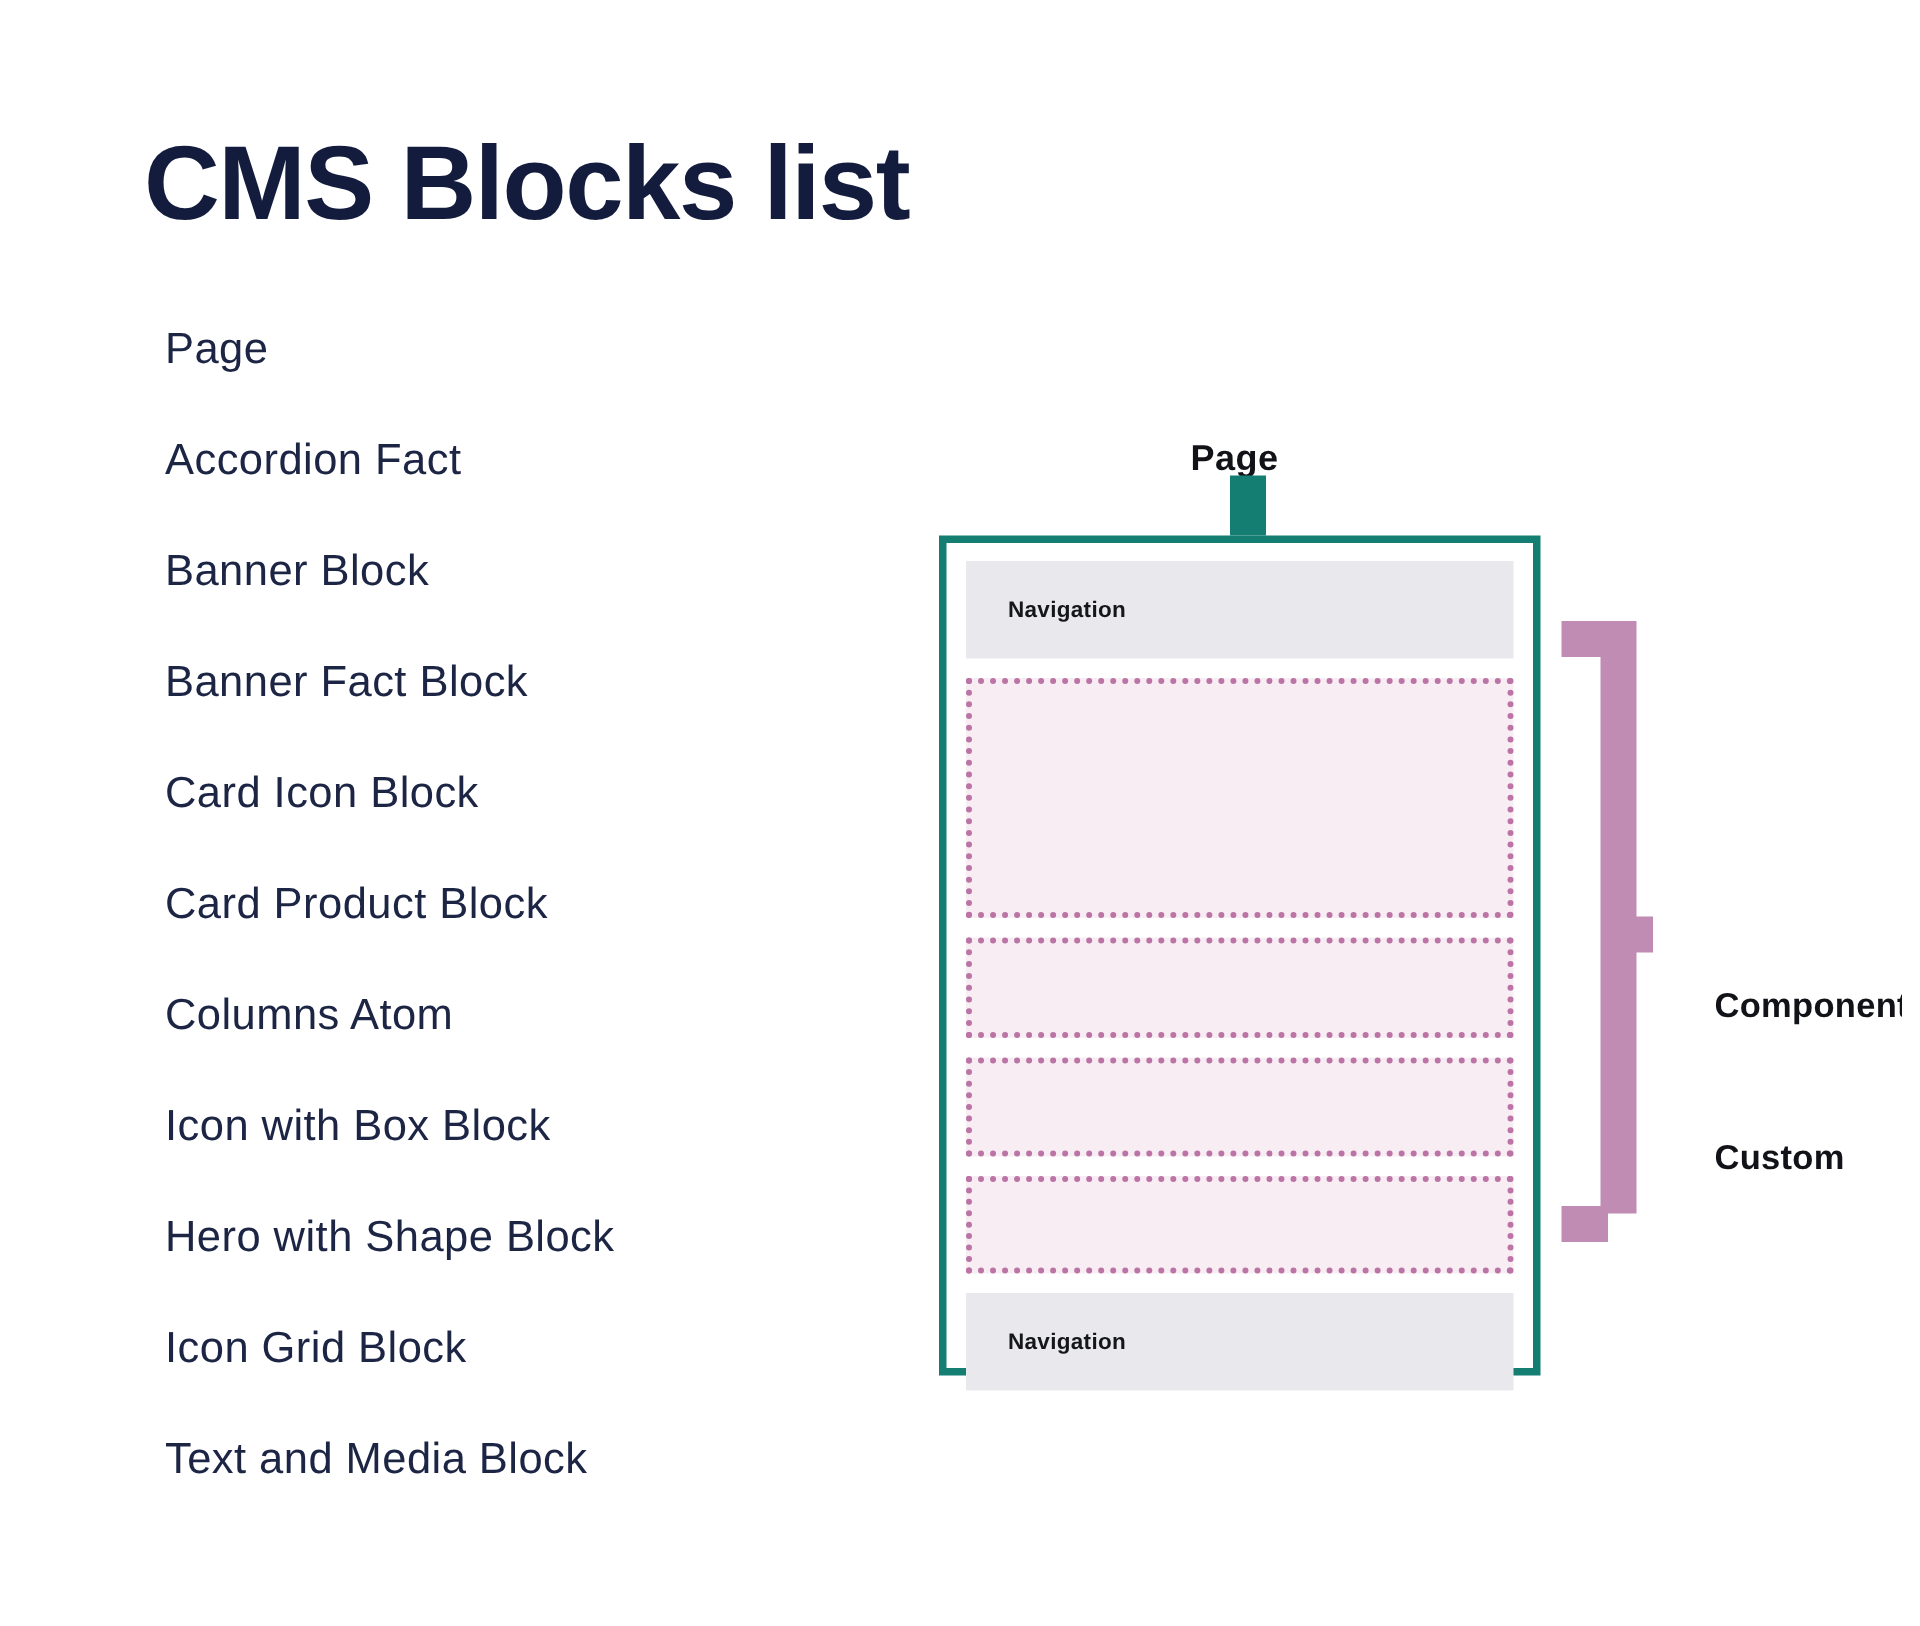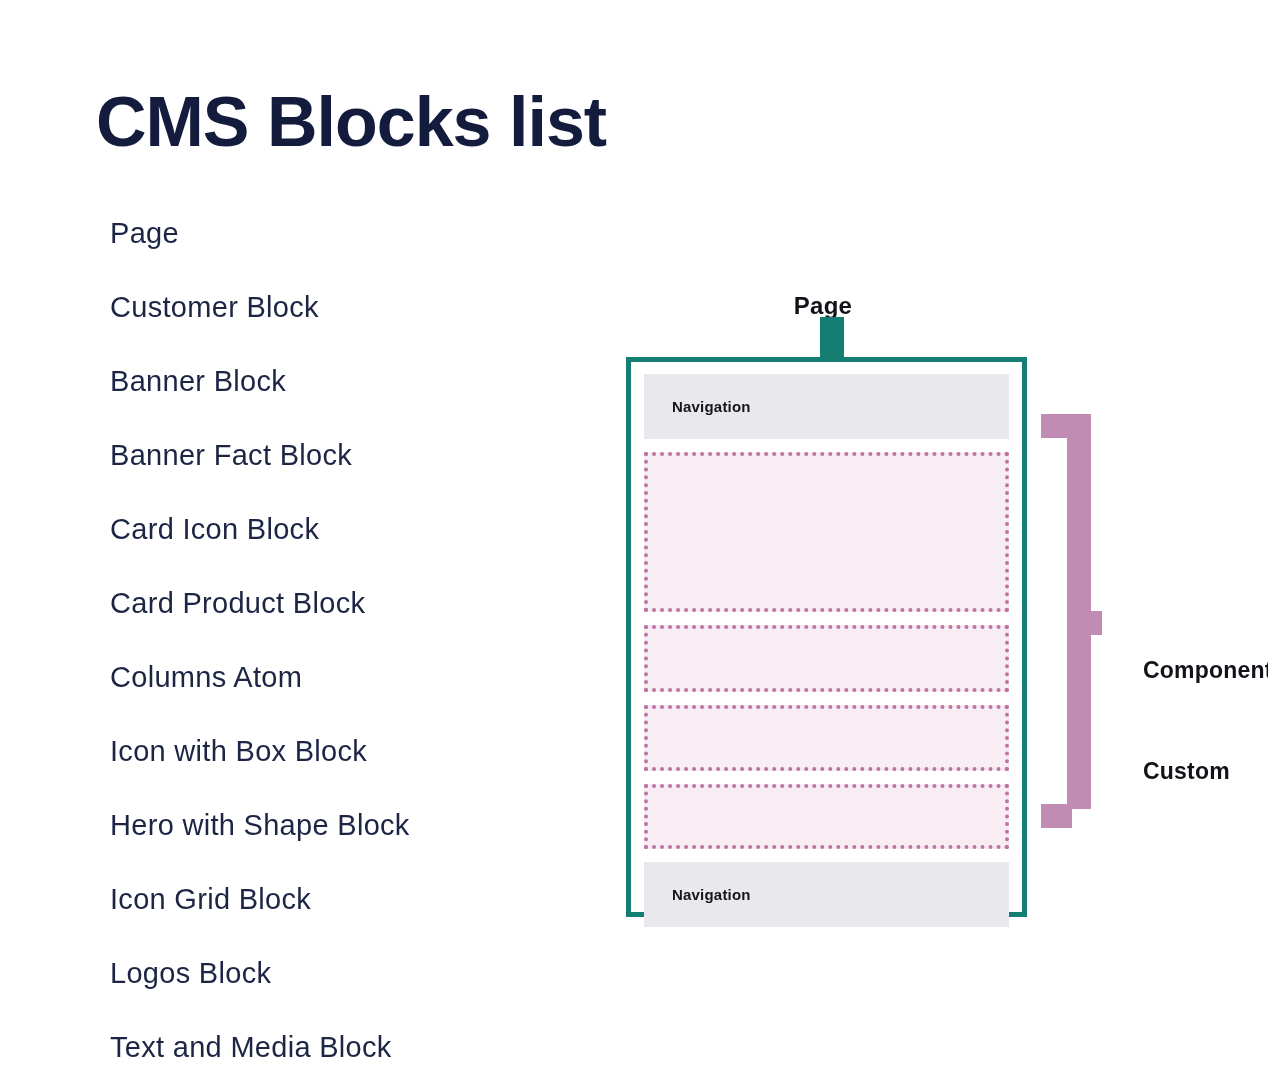--- a/index.html
+++ b/index.html
@@ -72,30 +72,29 @@
 </style>
 </head>
 <body>
 
 <div class="canvas">
 
   <h1 class="page-title">CMS Blocks list</h1>
 
   <ul class="block-list">
     <li>Page</li>
-    <li>Customer Block</li>
+    <li>Accordion Fact</li>
     <li>Banner Block</li>
     <li>Banner Fact Block</li>
     <li>Card Icon Block</li>
     <li>Card Product Block</li>
     <li>Columns Atom</li>
     <li>Icon with Box Block</li>
     <li>Hero with Shape Block</li>
     <li>Icon Grid Block</li>
-    <li>Logos Block</li>
     <li>Text and Media Block</li>
   </ul>
 
   <div class="page-label">Page</div>
   <div class="page-connector"></div>
 
   <div class="page-box">
     <div class="nav-bar">
       <span>Navigation</span>
     </div>

